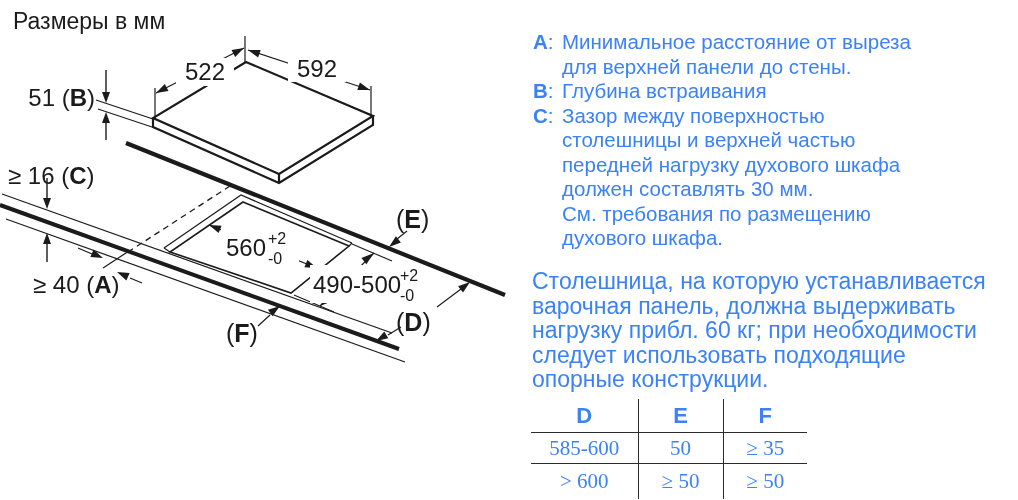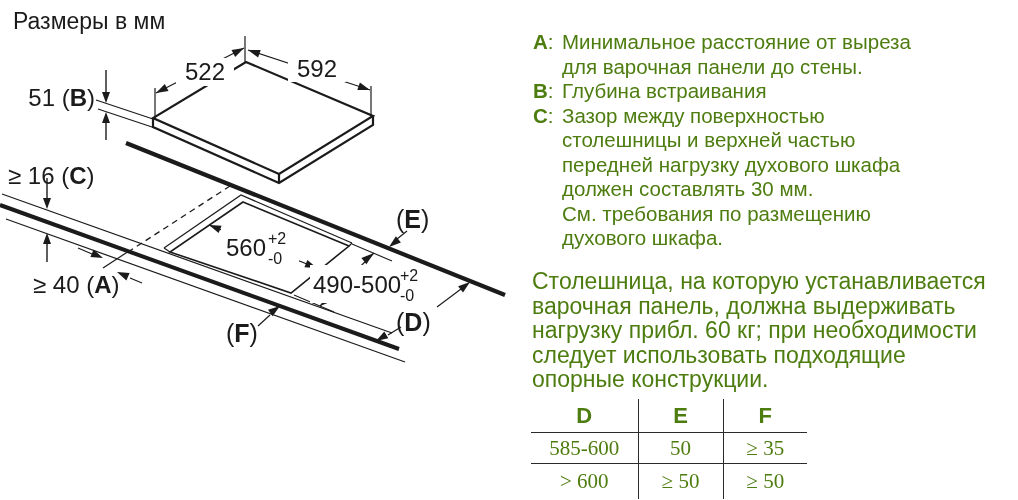--- a/index.html
+++ b/index.html
@@ -1,17 +1,17 @@
 <!DOCTYPE html>
 <html><head>
 <meta charset="utf-8">
 <style>
   html,body{margin:0;padding:0;background:#fff;}
   #page{position:relative;width:1018px;height:500px;background:#ffffff;overflow:hidden;
-        font-family:"Liberation Sans",sans-serif;color:#4d7c0f;}
+        font-family:"Liberation Sans",sans-serif;color:#3b82f6;}
   #diagram-svg{position:absolute;left:0;top:0;}
   .svg-txt{font-family:"Liberation Sans",sans-serif;fill:#1b1b1b;}
   .b{font-weight:bold;}
   
   #right-col{position:absolute;left:533px;top:30px;width:482px;font-size:20.5px;line-height:24.5px;}
   .def{position:relative;padding-left:29px;}
   .def-letter{position:absolute;left:0;top:0;}
   #note{position:absolute;left:532px;top:269px;width:486px;font-size:23px;line-height:24.5px;}
   
   #spec-table{position:absolute;left:531px;top:399px;border-collapse:collapse;table-layout:fixed;}
@@ -135,21 +135,21 @@
       <line x1="258" y1="326" x2="270" y2="315" stroke="#1b1b1b" stroke-width="1.2"></line>
       <polygon points="280,306 272.6,316.2 268,309.8" fill="#1b1b1b"></polygon>
       <text class="svg-txt" x="226" y="342" font-size="25"><tspan>(</tspan><tspan class="b">F</tspan><tspan>)</tspan></text>
     </g>
   </svg>
 
   <div id="right-col">
     <div class="def">
       <span class="def-letter"><b>А</b><span>:</span></span>
       <div>Минимальное расстояние от выреза</div>
-      <div>для варочная панели до стены.</div>
+      <div>для верхней панели до стены.</div>
     </div>
     <div class="def">
       <span class="def-letter"><b>В</b><span>:</span></span>
       <div>Глубина встраивания</div>
     </div>
     <div class="def">
       <span class="def-letter"><b>С</b><span>:</span></span>
       <div>Зазор между поверхностью</div>
       <div>столешницы и верхней частью</div>
       <div>передней нагрузку духового шкафа</div>

